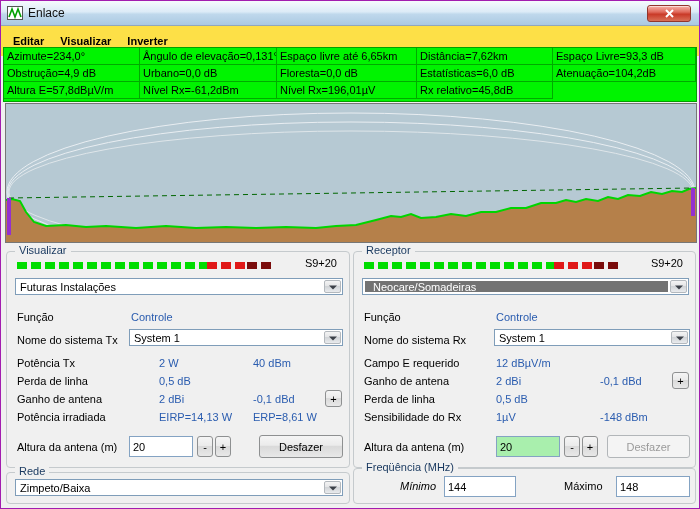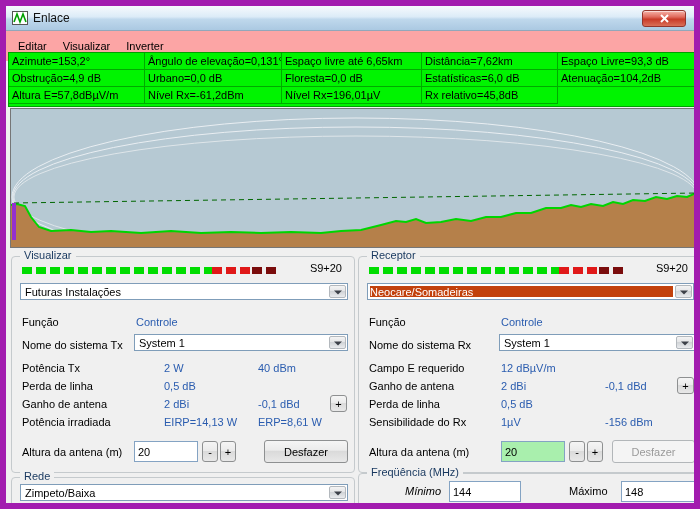--- a/index.html
+++ b/index.html
@@ -1,36 +1,36 @@
 <!DOCTYPE html>
 <html><head>
 <meta charset="utf-8">
 <style>
   * { margin:0; padding:0; box-sizing:border-box; }
   html,body { background:#8a8a8a; }
   body { font-family:"Liberation Sans", sans-serif; font-size:11px; color:#000; }
 
   .window { position:relative; width:700px; height:509px; background:#f0f0f0;
-            border:6px solid #a21caf; overflow:hidden; }
+            border:1px solid #a21caf; overflow:hidden; }
 
   
   .titlebar { position:absolute; left:0; top:0; width:100%; height:25px;
               background:linear-gradient(#f6fafd,#dcebf7 45%,#bfd8ec 55%,#abc9e2);
               border-bottom:1px solid #92a7ba; display:flex; align-items:center; padding:0 6px; }
   .app-icon { width:16px; height:16px; display:inline-block; }
   .title-text { margin-left:5px; font-size:12px; color:#111; }
   .close-btn { position:absolute; right:8px; top:4px; width:44px; height:17px;
                border:1px solid #93352c; border-radius:3px; cursor:pointer;
                background:linear-gradient(#f6b2a8,#e06a5c 40%,#c93a28 55%,#d96f57);
                box-shadow:inset 0 1px 0 rgba(255,255,255,.55);
                display:flex; align-items:center; justify-content:center; }
 
   
   .menubar { position:absolute; left:0; top:25px; width:100%; height:30px;
-             display:flex; align-items:center; padding-left:4px; background:#fca5a5; }
+             display:flex; align-items:center; padding-left:4px; background:#fde047;font-weight:bold; }
   .menu-item { padding:2px 8px; cursor:default; }
 
   
   .info-grid { position:absolute; left:2px; top:46px; width:694px; height:55px;
                display:grid; grid-template-columns:136px 137px 140px 136px auto;
                grid-auto-rows:17px; border:1px solid #00a000; background:#00f400; }
   .info-cell { background:#00f400; border-right:1px solid #00aa00; border-bottom:1px solid #00aa00;
                line-height:16px; padding-left:3px; white-space:nowrap; overflow:hidden; }
 
   
@@ -51,22 +51,22 @@
              background:repeating-linear-gradient(90deg,#00dd00 0 10px,rgba(0,0,0,0) 10px 14px); }
   .m-red   { width:40px; height:100%;
              background:repeating-linear-gradient(90deg,#e01818 0 10px,rgba(0,0,0,0) 10px 14px); }
   .m-dark  { width:28px; height:100%;
              background:repeating-linear-gradient(90deg,#7a0c0c 0 10px,rgba(0,0,0,0) 10px 14px); }
   .s-label { position:absolute; right:12px; top:5px; }
 
   
   .combo { position:absolute; background:#fff; border:1px solid #7f9db9; height:17px; }
   .combo-text { position:absolute; left:4px; top:50%; transform:translateY(-50%); white-space:nowrap; }
-  .combo-fill { position:absolute; left:2px; top:2px; right:20px; bottom:2px; background:#c2410c;
-                color:#fff; display:flex; align-items:center; padding-left:0; white-space:nowrap; overflow:hidden; }
+  .combo-fill { position:absolute; left:2px; top:2px; right:20px; bottom:2px; background:#737373;
+                color:#fff; display:flex; align-items:center; padding-left:8px; white-space:nowrap; overflow:hidden; }
   .combo-btn { position:absolute; top:1px; right:1px; bottom:1px; width:17px; border-radius:2px;
                background:linear-gradient(#f4f4f4,#e4e5e7 45%,#cfd2d5 46%,#e9ebee);
                border:1px solid #b3b8bd; }
   .arr { position:absolute; left:50%; top:50%; transform:translate(-50%,-35%);
          width:0; height:0; border-left:4px solid transparent; border-right:4px solid transparent;
          border-top:4px solid #3c4048; }
 
   
   .btn { position:absolute; border:1px solid #8e9091; border-radius:3px; text-align:center;
          background:linear-gradient(#f5f5f5,#ebebeb 45%,#d9d9d9 46%,#e8e8e8);
@@ -97,21 +97,21 @@
     </span>
   </div>
 
   <div class="menubar">
     <span class="menu-item">Editar</span>
     <span class="menu-item">Visualizar</span>
     <span class="menu-item">Inverter</span>
   </div>
 
   <div class="info-grid">
-    <span class="info-cell">Azimute=153,2°</span>
+    <span class="info-cell">Azimute=234,0°</span>
     <span class="info-cell">Ângulo de elevação=0,131°</span>
     <span class="info-cell">Espaço livre até 6,65km</span>
     <span class="info-cell">Distância=7,62km</span>
     <span class="info-cell">Espaço Livre=93,3 dB</span>
     <span class="info-cell">Obstrução=4,9 dB</span>
     <span class="info-cell">Urbano=0,0 dB</span>
     <span class="info-cell">Floresta=0,0 dB</span>
     <span class="info-cell">Estatísticas=6,0 dB</span>
     <span class="info-cell">Atenuação=104,2dB</span>
     <span class="info-cell">Altura E=57,8dBµV/m</span>
@@ -219,21 +219,21 @@
     <span class="label" style="left:10px; top:123px;">Ganho de antena</span>
     <span class="value" style="left:142px; top:123px;">2 dBi</span>
     <span class="value" style="left:246px; top:123px;">-0,1 dBd</span>
     <span class="btn" style="left:318px; top:120px; width:17px; height:17px;">+</span>
 
     <span class="label" style="left:10px; top:141px;">Perda de linha</span>
     <span class="value" style="left:142px; top:141px;">0,5 dB</span>
 
     <span class="label" style="left:10px; top:159px;">Sensibilidade do Rx</span>
     <span class="value" style="left:142px; top:159px;">1µV</span>
-    <span class="value" style="left:246px; top:159px;">-156 dBm</span>
+    <span class="value" style="left:246px; top:159px;">-148 dBm</span>
 
     <span class="label" style="left:10px; top:189px;">Altura da antena (m)</span>
     <input class="input changed" style="left: 142px; top: 184px; width: 64px; height: 21px;" value="20">
     <span class="btn" style="left:210px; top:184px; width:16px; height:21px;">-</span>
     <span class="btn" style="left:228px; top:184px; width:16px; height:21px;">+</span>
     <span class="btn disabled" style="left:253px; top:183px; width:83px; height:23px;">Desfazer</span>
   </div>
 
   <div class="group" style="left:5px; top:471px; width:344px; height:32px;">
     <span class="legend">Rede</span>

